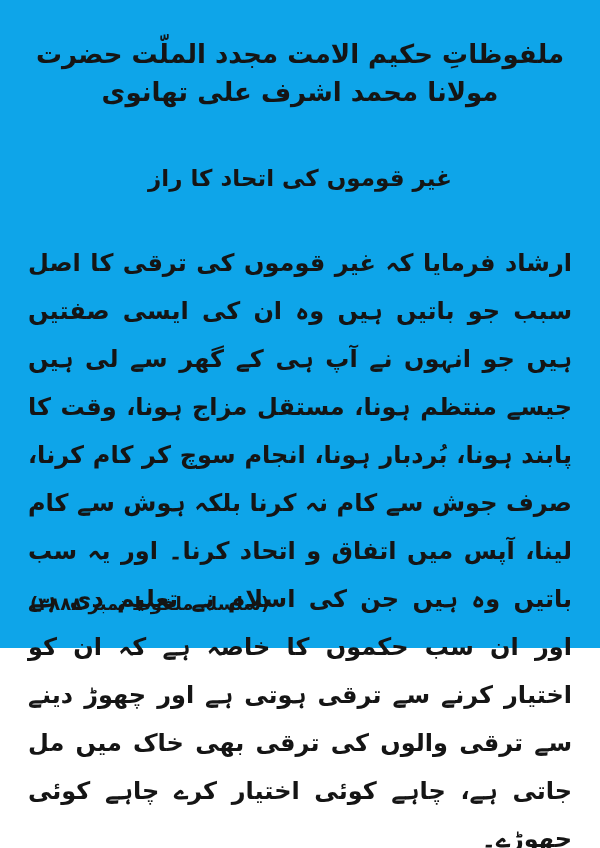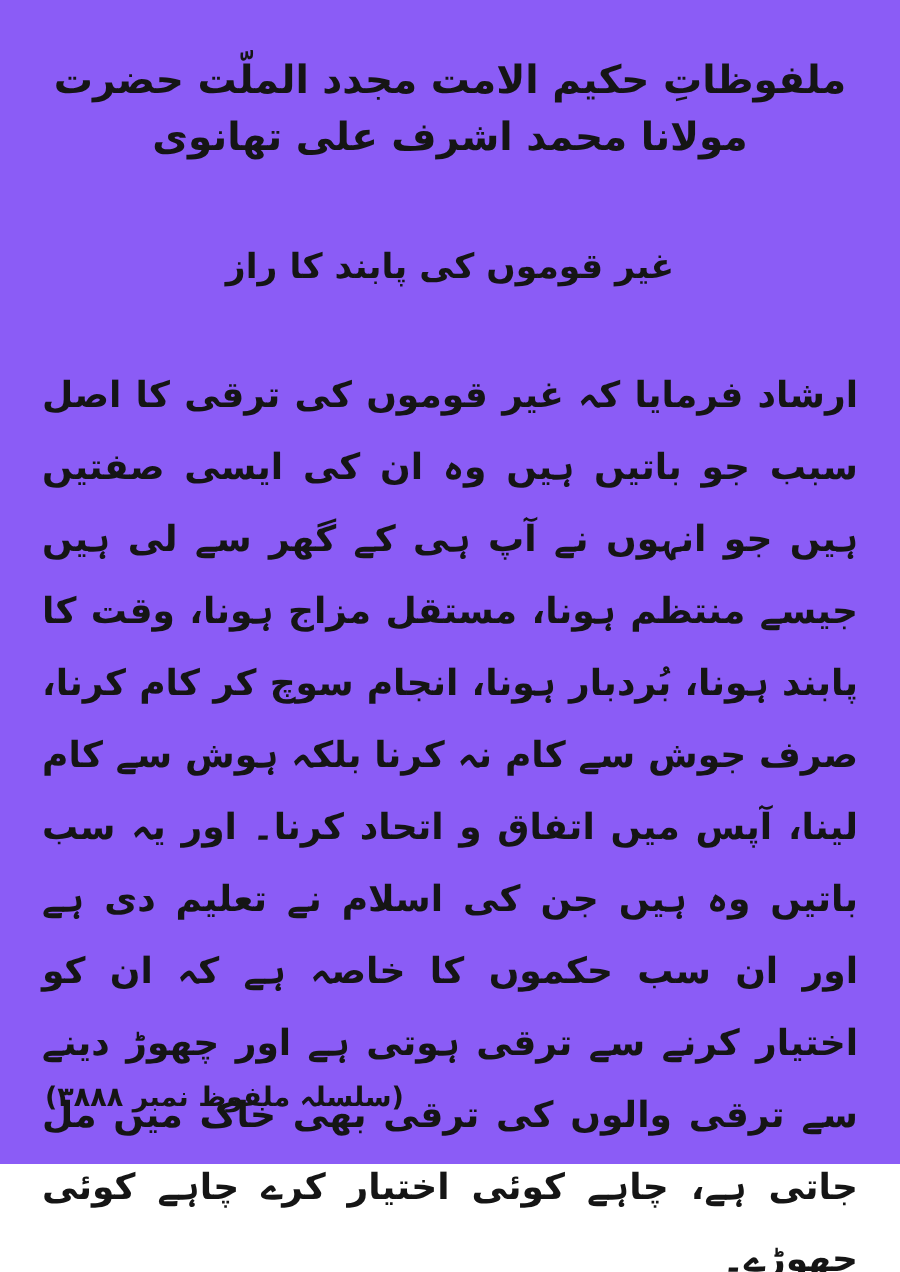--- a/index.html
+++ b/index.html
@@ -10,22 +10,22 @@
   body {
     width: 600px;
     height: 848px;
     overflow: hidden;
     font-family: "DejaVu Sans", sans-serif;
     color: #151515;
   }
   .page {
     position: relative;
     width: 600px;
-    height: 776px;
-    background: #8b5cf6;
+    height: 648px;
+    background: #0ea5e9;
     direction: rtl;
     box-sizing: border-box;
   }
   .header-block {
     padding: 36px 30px 0 30px;
   }
   .header-line1 {
     text-align: center;
     font-size: 26px;
     font-weight: bold;
@@ -70,21 +70,21 @@
 </style>
 </head>
 <body>
 
 <div class="page">
 
   <div class="header-block">
     <div class="header-line1">ملفوظاتِ حکیم الامت مجدد الملّت حضرت مولانا محمد اشرف علی تھانوی</div>
   </div>
 
-  <div class="doc-title">غیر قوموں کی پابند کا راز</div>
+  <div class="doc-title">غیر قوموں کی اتحاد کا راز</div>
 
   <div class="body-paragraph">ارشاد فرمایا کہ غیر قوموں کی ترقی کا اصل سبب جو باتیں ہیں وہ ان کی ایسی صفتیں ہیں جو انہوں نے آپ ہی کے گھر سے لی ہیں جیسے منتظم ہونا، مستقل مزاج ہونا، وقت کا پابند ہونا، بُردبار ہونا، انجام سوچ کر کام کرنا، صرف جوش سے کام نہ کرنا بلکہ ہوش سے کام لینا، آپس میں اتفاق و اتحاد کرنا۔ اور یہ سب باتیں وہ ہیں جن کی اسلام نے تعلیم دی ہے اور ان سب حکموں کا خاصہ ہے کہ ان کو اختیار کرنے سے ترقی ہوتی ہے اور چھوڑ دینے سے ترقی والوں کی ترقی بھی خاک میں مل جاتی ہے، چاہے کوئی اختیار کرے چاہے کوئی چھوڑے۔</div>
 
   <div class="citation">(ارشاداتِ حکیم الامت، صفحہ ۴۷۲)</div>
 
   <div class="series-note">(سلسلہ ملفوظ نمبر ۳۸۸۸)</div>
 
 </div>
 
 </body></html>

